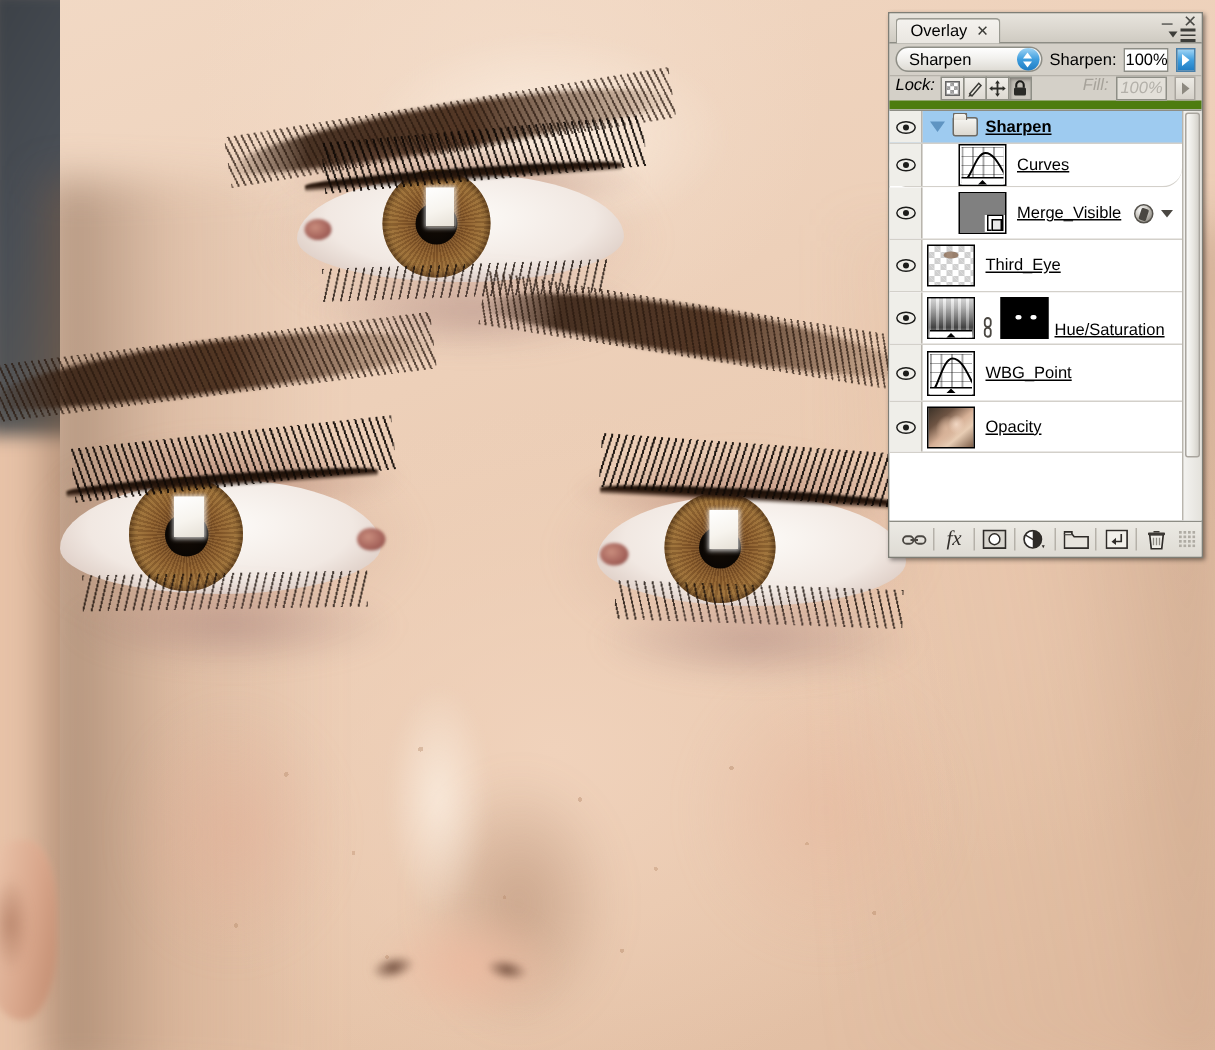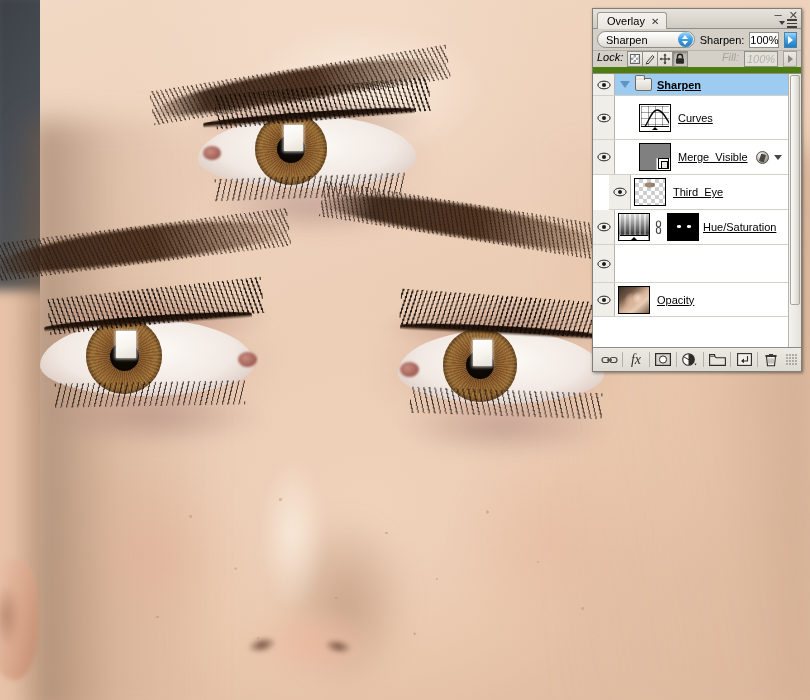--- a/index.html
+++ b/index.html
@@ -668,21 +668,21 @@
                 <circle cx="8" cy="5.5" r="2.3" fill="#1c1c1a"></circle>
               </svg>
           </div>
           <div class="body-cell" style="gap:5px;">
             <span class="disclosure"></span>
             <span class="folder-ico"></span>
             <span class="layer-name bold">Sharpen</span>
           </div>
         </div>
 
-        <div class="layer-row" style="height:44px;">
+        <div class="layer-row" style="height:29px;border-radius:13px;">
           <div class="eye-cell">
             <svg class="eye-ico" viewBox="0 0 16 11">
                 <ellipse cx="8" cy="5.5" rx="7" ry="4.4" fill="none" stroke="#1c1c1a" stroke-width="1.1"></ellipse>
                 <circle cx="8" cy="5.5" r="2.3" fill="#1c1c1a"></circle>
               </svg>
           </div>
           <div class="body-cell">
             <span class="indent"></span>
             <span class="thumb adj" style="height:28px;">
               <span class="curve-grid"></span>
@@ -711,21 +711,21 @@
               <span class="smart-badge"></span>
             </span>
             <span class="layer-name">Merge_Visible</span>
             <span style="margin-left:auto;display:flex;align-items:center;gap:5px;padding-right:2px;">
               <span class="fx-ico"></span>
               <span class="expand-tri"></span>
             </span>
           </div>
         </div>
 
-        <div class="layer-row" style="height:35px;margin-left:16px;">
+        <div class="layer-row" style="height:35px;">
           <div class="eye-cell">
             <svg class="eye-ico" viewBox="0 0 16 11">
                 <ellipse cx="8" cy="5.5" rx="7" ry="4.4" fill="none" stroke="#1c1c1a" stroke-width="1.1"></ellipse>
                 <circle cx="8" cy="5.5" r="2.3" fill="#1c1c1a"></circle>
               </svg>
           </div>
           <div class="body-cell">
             <span class="thumb checker" style="height:28px;">
               <svg width="30" height="26" viewBox="0 0 30 26" style="position:absolute;left:0;top:0;">
                   <ellipse cx="15" cy="6" rx="5" ry="2.4" fill="#8a6a52" opacity=".8"></ellipse>
@@ -735,21 +735,21 @@
           </div>
         </div>
 
         <div class="layer-row" style="height:35px;">
           <div class="eye-cell">
             <svg class="eye-ico" viewBox="0 0 16 11">
                 <ellipse cx="8" cy="5.5" rx="7" ry="4.4" fill="none" stroke="#1c1c1a" stroke-width="1.1"></ellipse>
                 <circle cx="8" cy="5.5" r="2.3" fill="#1c1c1a"></circle>
               </svg>
           </div>
-          <div class="body-cell" style="gap:4px;">
+          <div class="body-cell" style="gap:4px;align-items:flex-end;">
             <span class="thumb grad" style="height:28px;">
               <span class="adj-ramp"></span>
             </span>
             <span class="link-ico">
               <svg width="9" height="15" viewBox="0 0 9 15">
                   <rect x="2.5" y="1" width="4" height="6" rx="2" fill="none" stroke="#4a4742" stroke-width="1.2"></rect>
                   <rect x="2.5" y="7.5" width="4" height="6" rx="2" fill="none" stroke="#4a4742" stroke-width="1.2"></rect>
                 </svg>
             </span>
             <span class="thumb mask-black" style="height:28px;">
@@ -760,20 +760,32 @@
           </div>
         </div>
 
         <div class="layer-row" style="height:38px;">
           <div class="eye-cell">
             <svg class="eye-ico" viewBox="0 0 16 11">
                 <ellipse cx="8" cy="5.5" rx="7" ry="4.4" fill="none" stroke="#1c1c1a" stroke-width="1.1"></ellipse>
                 <circle cx="8" cy="5.5" r="2.3" fill="#1c1c1a"></circle>
               </svg>
           </div>
+          <div class="body-cell">
+            <span class="thumb adj" style="height:30px;">
+              <span class="curve-grid"></span>
+              <span class="curve-line">
+                <svg width="30" height="28" viewBox="0 0 30 28" preserveAspectRatio="none">
+                    <path d="M0 26 C5 26 8 3 15 3 C22 3 26 16 30 22" fill="none" stroke="#000" stroke-width="1.3"></path>
+                  </svg>
+              </span>
+              <span class="adj-ramp"></span>
+            </span>
+            <span class="layer-name">WBG_Point</span>
+          </div>
         </div>
 
         <div class="layer-row" style="height:34px;">
           <div class="eye-cell">
             <svg class="eye-ico" viewBox="0 0 16 11">
                 <ellipse cx="8" cy="5.5" rx="7" ry="4.4" fill="none" stroke="#1c1c1a" stroke-width="1.1"></ellipse>
                 <circle cx="8" cy="5.5" r="2.3" fill="#1c1c1a"></circle>
               </svg>
           </div>
           <div class="body-cell">

